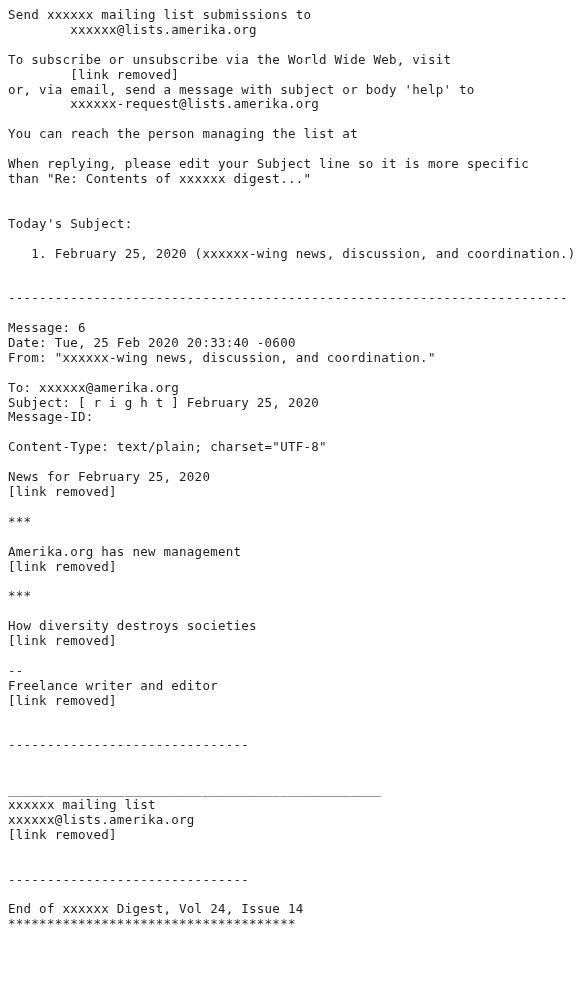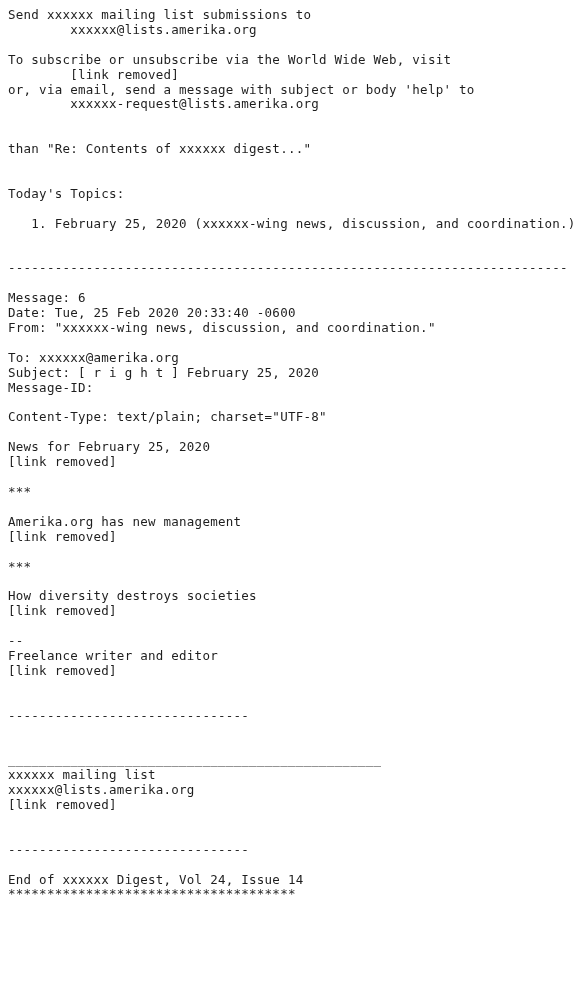--- a/index.html
+++ b/index.html
@@ -43,25 +43,27 @@
 
 <div id="digest-document" style="color: rgb(30, 30, 30);">
     <div class="line">Send xxxxxx mailing list submissions to</div>
     <div class="line">        xxxxxx@lists.amerika.org</div>
     <div class="line blank"></div>
     <div class="line">To subscribe or unsubscribe via the World Wide Web, visit</div>
     <div class="line">        [link removed]</div>
     <div class="line">or, via email, send a message with subject or body 'help' to</div>
     <div class="line">        xxxxxx-request@lists.amerika.org</div>
     <div class="line blank"></div>
+    <div class="line">You can reach the person managing the list at</div>
     <div class="line blank"></div>
+    <div class="line">When replying, please edit your Subject line so it is more specific</div>
     <div class="line">than "Re: Contents of xxxxxx digest..."</div>
     <div class="line blank"></div>
     <div class="line blank"></div>
-    <div class="line">Today's Topics:</div>
+    <div class="line">Today's Subject:</div>
     <div class="line blank"></div>
     <div class="line">   1. February 25, 2020 (xxxxxx-wing news, discussion, and coordination.)</div>
     <div class="line blank"></div>
     <div class="line blank"></div>
     <div class="line rule">------------------------------------------------------------------------</div>
     <div class="line blank"></div>
     <div class="line">Message: 6</div>
     <div class="line">Date: Tue, 25 Feb 2020 20:33:40 -0600</div>
     <div class="line">From: "xxxxxx-wing news, discussion, and coordination."</div>
     <div class="line blank"></div>

